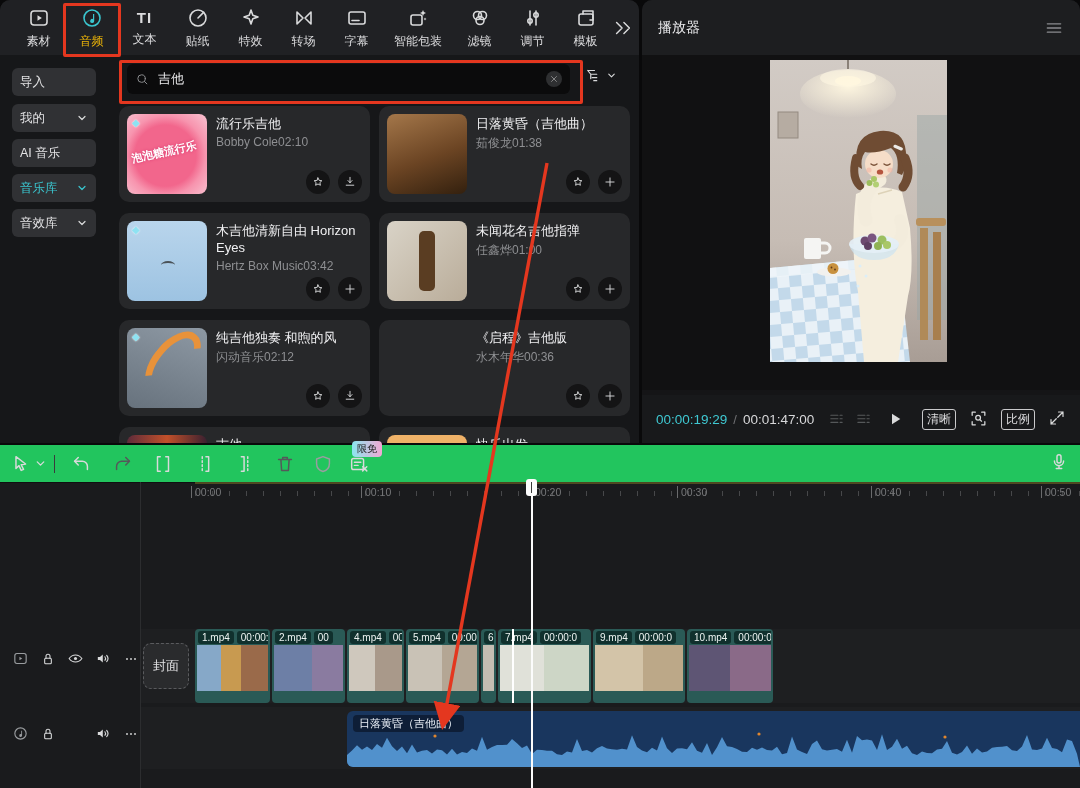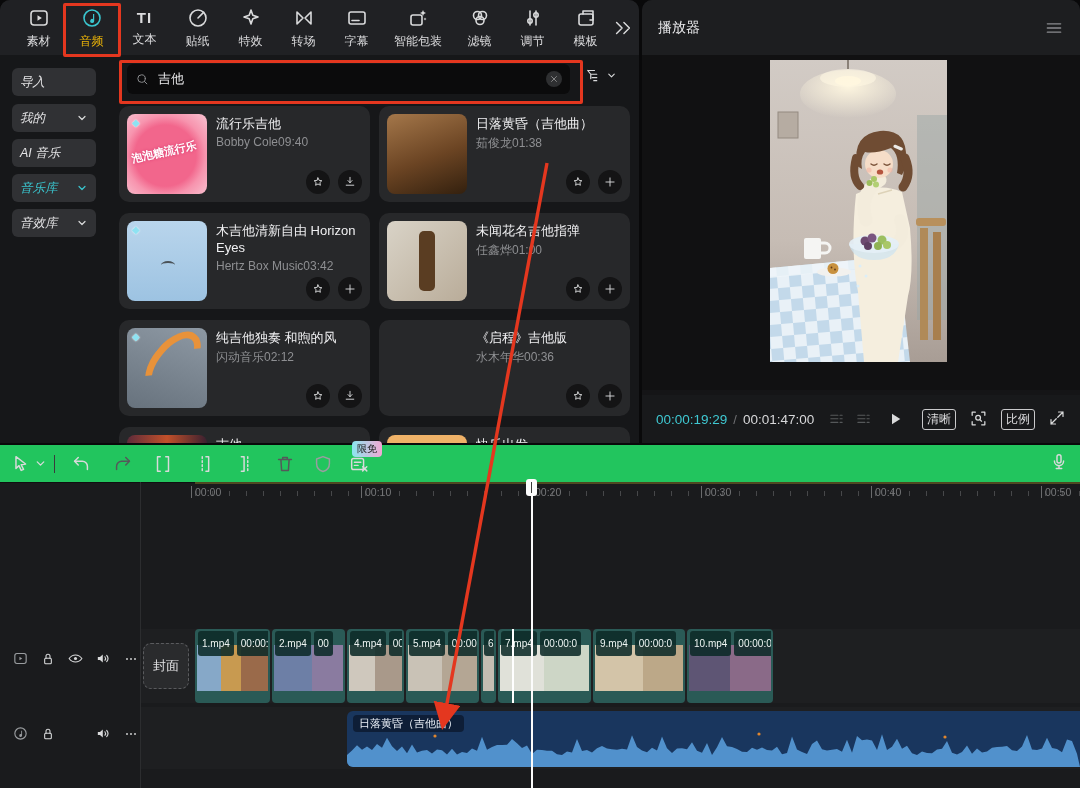--- a/index.html
+++ b/index.html
@@ -15,21 +15,21 @@
   .top-toolbar{position:absolute;left:0;top:0;width:639px;height:55px;background:#202124;display:flex;align-items:center;padding-left:12px;box-sizing:border-box;}
   .tab{width:53px;height:48px;display:flex;flex-direction:column;align-items:center;justify-content:center;gap:3px;cursor:pointer;flex:0 0 auto;}
   .tab.wide{width:70px}
   .tab .tlabel{font-size:12px;color:#dcdcde;white-space:nowrap}
   .tab.active .tlabel{color:#eab308}
   .tab.active .ico{stroke:#3ac6cf}.tab.active .ico-fill{fill:#3ac6cf}
   .ti-glyph{font-size:15px;letter-spacing:1px;color:#dcdcde;font-weight:bold;line-height:20px}
   .more-tabs{margin-left:auto;margin-right:14px}
 
   .sidebar{position:absolute;left:0;top:55px;width:110px;height:388px;}
-  .side-btn{position:absolute;left:12px;width:84px;height:28px;background:#303134;border-radius:6px;display:flex;align-items:center;padding:0 8px;box-sizing:border-box;cursor:pointer;font-size:12.5px;color:#e3e3e5;font-style:italic;}
+  .side-btn{position:absolute;left:12px;width:84px;height:28px;background:#303134;border-radius:6px;display:flex;align-items:center;padding:0 8px;box-sizing:border-box;cursor:pointer;font-size:12.5px;color:#e3e3e5;}
   .side-btn .chev{margin-left:auto}
   .side-btn.active{color:#3ac6cf}
   .side-btn.active .ico{stroke:#3ac6cf}
 
   .search-row{position:absolute;left:127px;top:64px;height:30px;}
   .search-box{position:absolute;left:0;top:0;width:443px;height:30px;background:#0b0b0c;border-radius:6px;display:flex;align-items:center;padding:0 8px;box-sizing:border-box;}
   .search-input{flex:1;background:transparent;border:none;outline:none;color:#ececee;font-size:13px;margin-left:6px;font-family:inherit;}
   .clear-btn{width:16px;height:16px;border-radius:50%;background:#2e2f31;color:#9a9a9c;font-size:10px;display:flex;align-items:center;justify-content:center;cursor:pointer;}
   .filter-ctl{position:absolute;left:457px;top:2px;display:flex;align-items:center;gap:4px;cursor:pointer;}
 
@@ -85,21 +85,21 @@
   .rlabel{position:absolute;top:4px;font-size:10.5px;color:#77787a;border-left:1px solid #6a6b6d;padding-left:3px;line-height:12px}
 
   .v-divider{position:absolute;left:140px;top:37px;bottom:0;width:1px;background:#2c2d2f}
   .track-bg{position:absolute;left:141px;right:0;background:#1e1f21}
   .tcontrols{position:absolute;left:0;width:140px;display:flex;align-items:center;gap:11px;padding-left:12px;box-sizing:border-box}
   .cover-btn{position:absolute;left:143px;top:198px;width:44px;height:44px;background:#2a2b2d;border:1.5px dashed #5a5b5e;border-radius:8px;display:flex;align-items:center;justify-content:center;font-size:13px;color:#e2e2e4;cursor:pointer}
 
   .clips{position:absolute;left:195px;top:184px;height:74px;display:flex;gap:2px;}
   .clip{position:relative;height:74px;background:#2a5a56;border-radius:4px;overflow:hidden;flex:0 0 auto;cursor:pointer}
   .clip-badges{position:absolute;left:3px;top:2px;right:2px;display:flex;gap:3px;overflow:hidden;z-index:2}
-  .cbadge{background:rgba(12,42,40,.88);color:#eef4f2;font-size:10px;line-height:13px;padding:6px 4px;border-radius:3px;white-space:nowrap}
+  .cbadge{background:rgba(12,42,40,.88);color:#eef4f2;font-size:10px;line-height:13px;padding:0 4px;border-radius:3px;white-space:nowrap}
   .cthumb{position:absolute;left:2px;right:2px;top:16px;bottom:12px}
   .m1{background:linear-gradient(90deg,#86a8c8 0 34%,#c89a50 34% 62%,#9a6a4a 62%)}
   .m2{background:linear-gradient(90deg,#6d7fa6 0 55%,#8a7ba0 55%)}
   .m4{background:linear-gradient(90deg,#cfc8bd 0 50%,#a9998a 50%)}
   .m5{background:linear-gradient(90deg,#c9c2b6 0 50%,#b4a694 50%)}
   .m6{background:#c4bdb2}
   .m7{background:linear-gradient(90deg,#e0e1d9 0 50%,#cdd6c6 50%)}
   .m8{background:linear-gradient(90deg,#d8d4c8 0 50%,#c2cdb9 50%)}
   .m9{background:linear-gradient(90deg,#d3c4a8 0 55%,#bca888 55%)}
   .m10{background:linear-gradient(90deg,#5e5574 0 50%,#8a6a88 50%)}
@@ -289,21 +289,21 @@
     </div>
 
     <div class="cards">
 
       <div class="card">
         <div class="thumb t1">
           <span class="diamond">◆</span>
           <span class="thumb-text">泡泡糖流行乐</span>
         </div>
         <div class="card-title">流行乐吉他</div>
-        <div class="card-sub" style="top:29px"><span>Bobby Cole</span><span>09:40</span></div>
+        <div class="card-sub" style="top:29px"><span>Bobby Cole</span><span>02:10</span></div>
         <div class="card-actions">
           <span class="act-btn">
               <svg width="14" height="14" viewBox="0 0 24 24">
                 <path class="ico" d="M12 5l2 4.2 4.6.6-3.4 3.2.9 4.6L12 15.4 7.9 17.6l.9-4.6L5.4 9.8l4.6-.6z"></path>
               </svg>
             </span>
           <span class="act-btn">
               <svg width="14" height="14" viewBox="0 0 24 24">
                 <path class="ico" d="M12 4v9m0 0l-3.5-3.5M12 13l3.5-3.5M5.5 17.5h13"></path>
               </svg>
@@ -606,21 +606,21 @@
           </svg>
         </span>
     </div>
 
     <div class="ruler">
       <div class="range-line"></div>
       <div class="tickstrip"></div>
       <span class="rlabel" style="left:191px">00:00</span>
       <span class="rlabel" style="left:361px">00:10</span>
       <span class="rlabel" style="left:531px">00:20</span>
-      <span class="rlabel" style="left:701px">00:30</span>
+      <span class="rlabel" style="left:677px">00:30</span>
       <span class="rlabel" style="left:871px">00:40</span>
       <span class="rlabel" style="left:1041px">00:50</span>
     </div>
 
     <div class="v-divider"></div>
     <div class="track-bg" style="top:184px;height:74px"></div>
     <div class="track-bg" style="top:262px;height:62px"></div>
 
     <div class="tcontrols" style="top:205px">
       <span>

